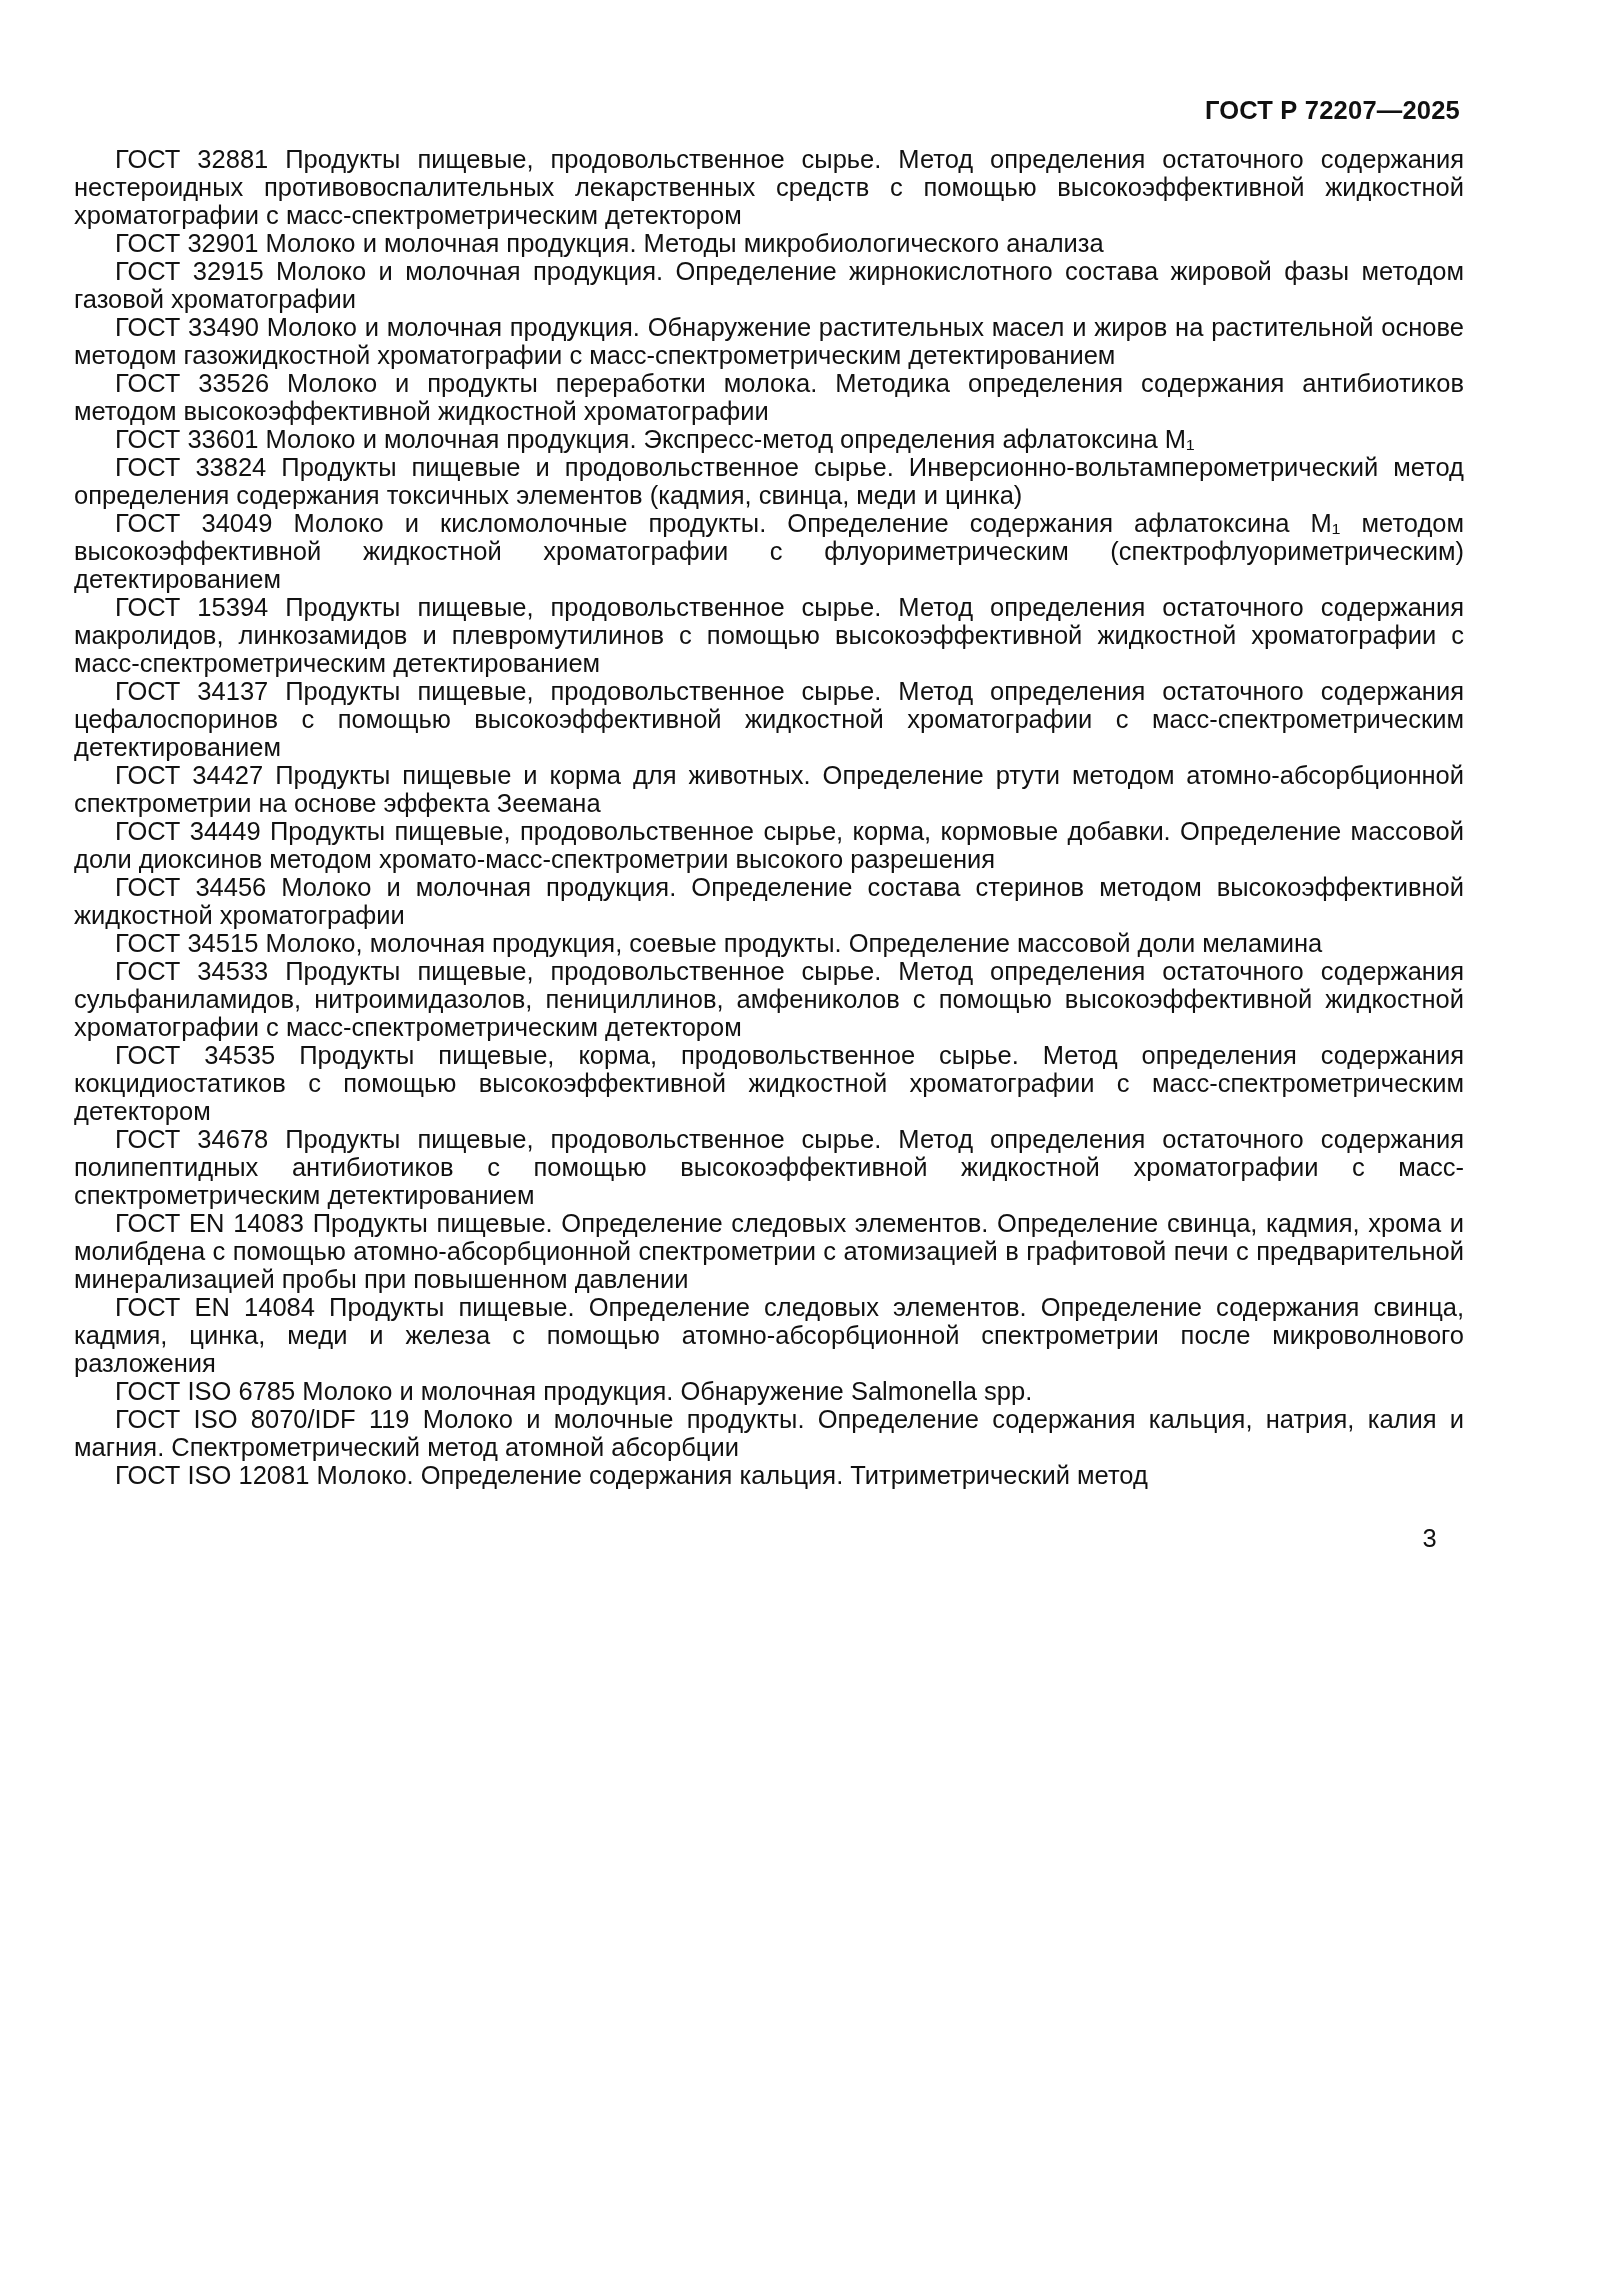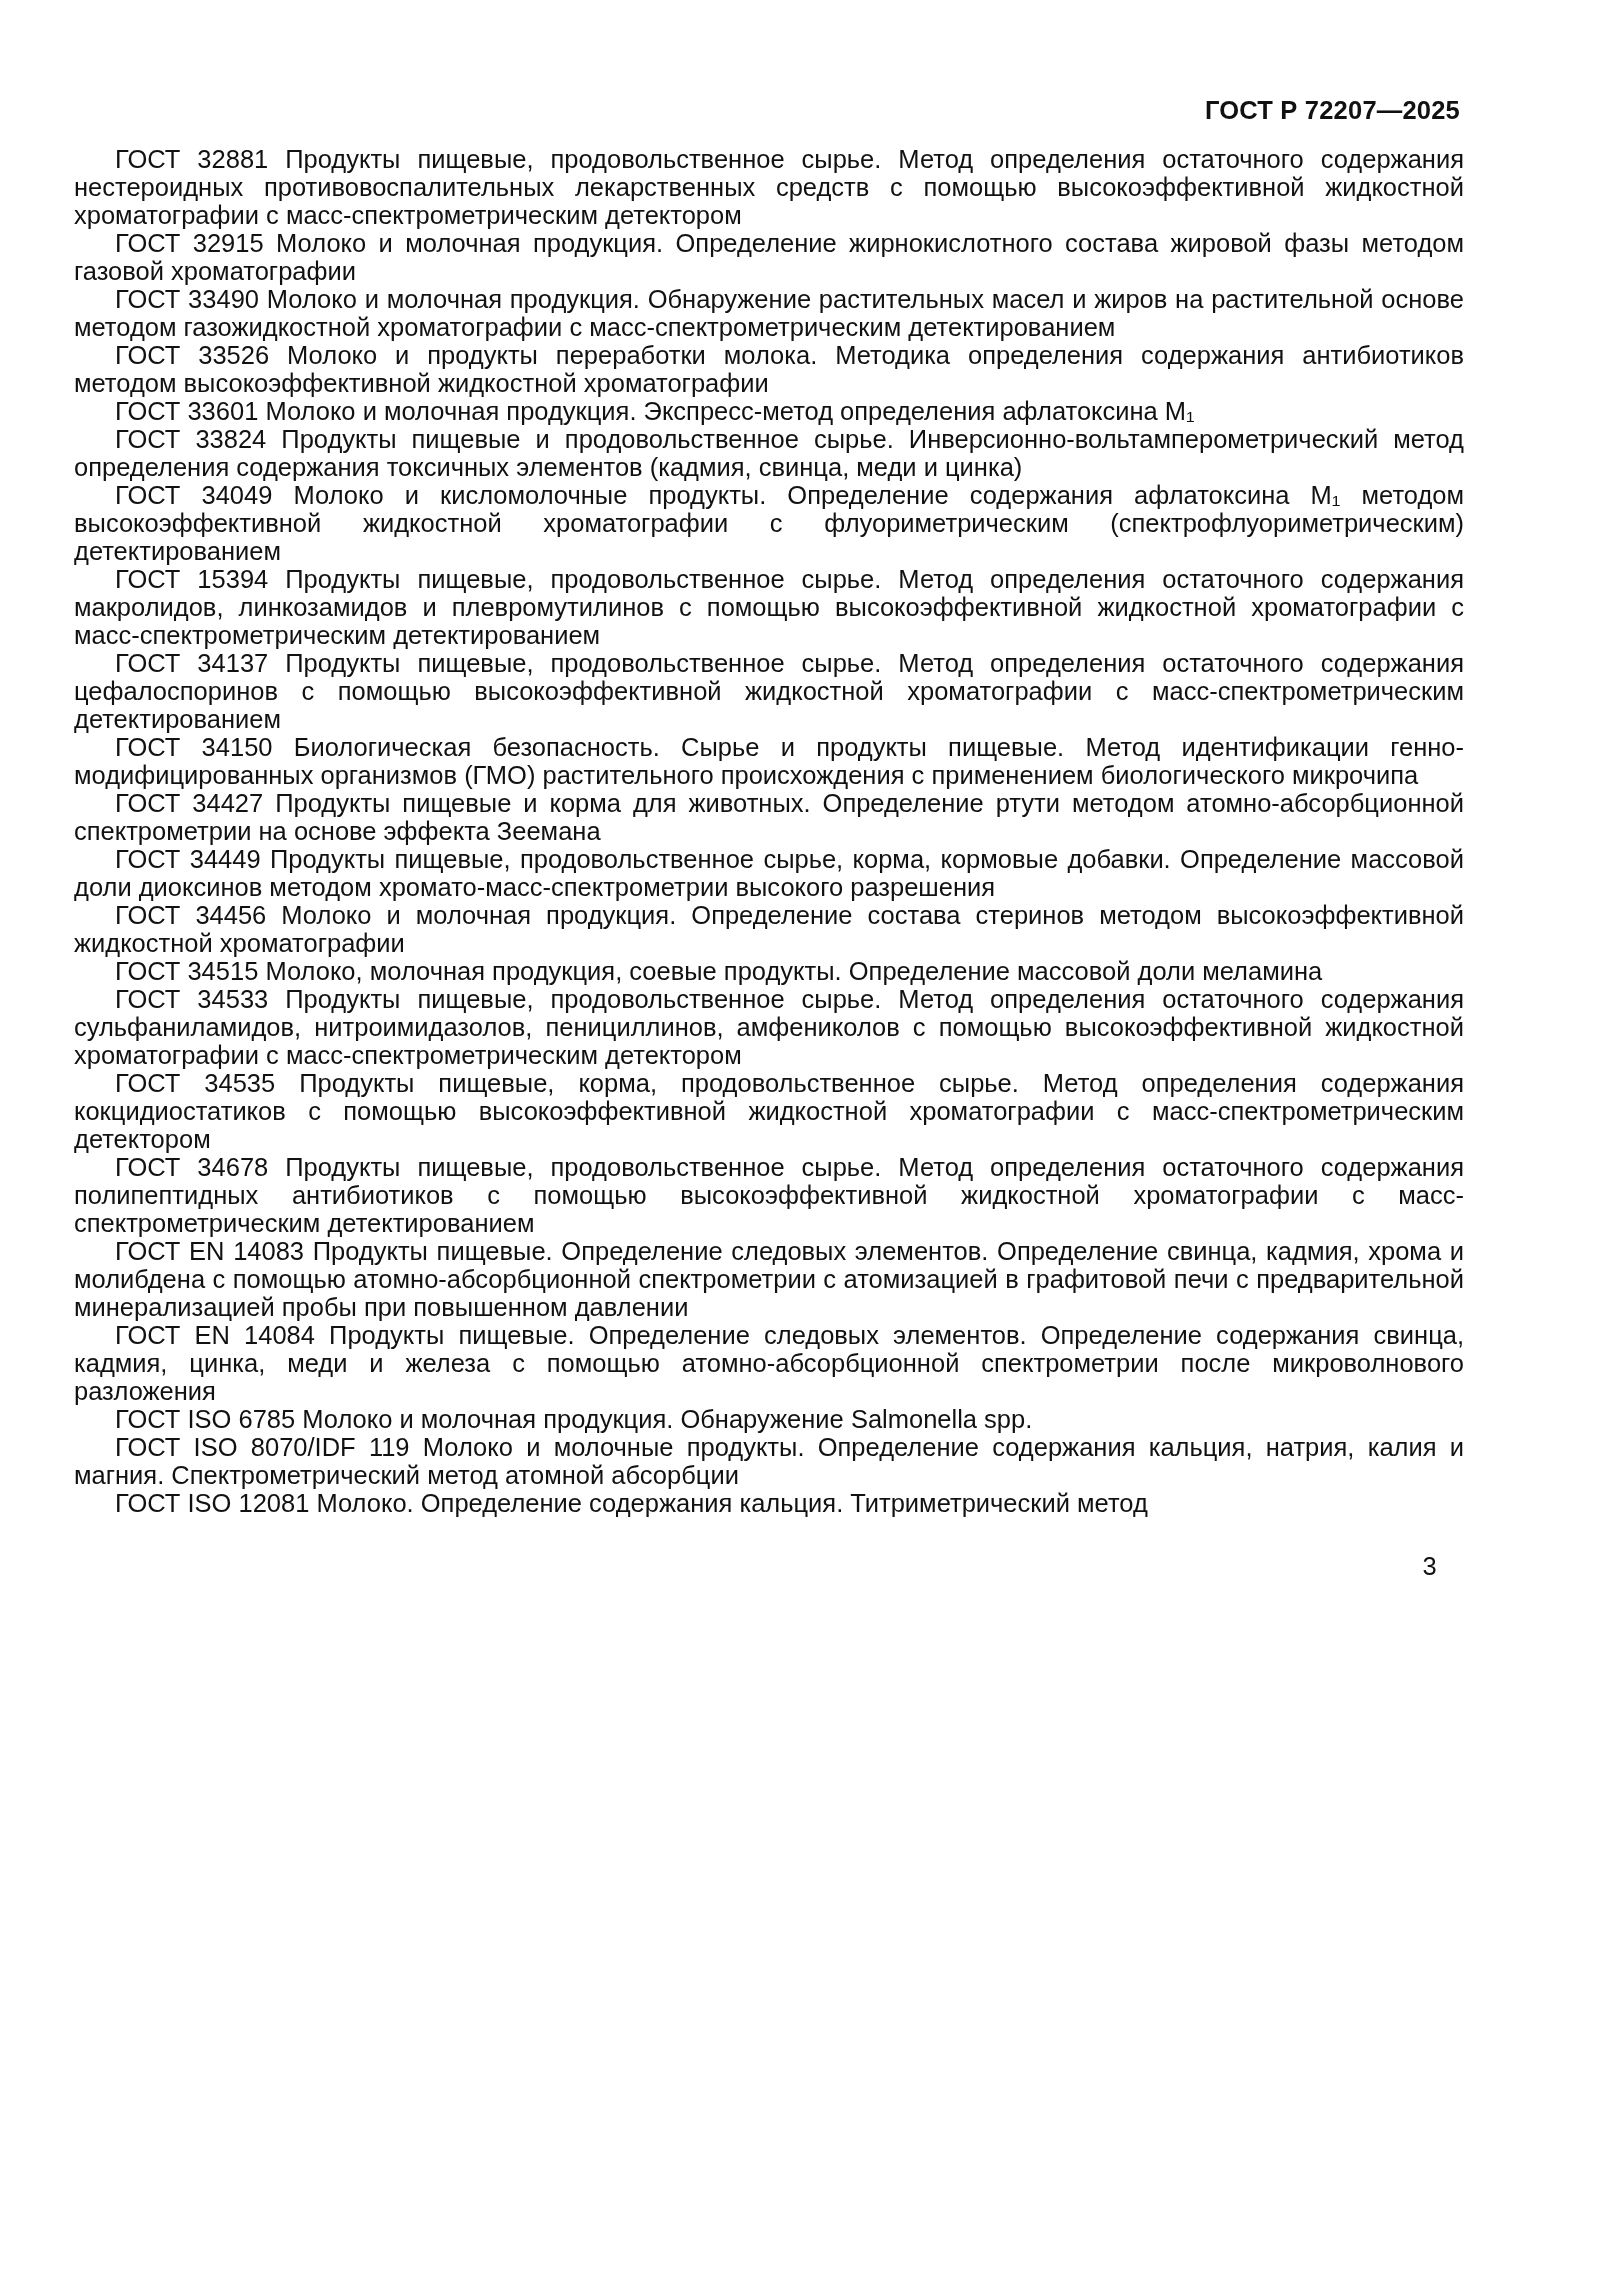--- a/index.html
+++ b/index.html
@@ -49,29 +49,29 @@
 </head>
 <body>
 
 <div class="page">
 
   <div class="doc-header">ГОСТ Р 72207—2025</div>
 
   <div class="content">
     <div>
         <p class="ref">ГОСТ 32881 Продукты пищевые, продовольственное сырье. Метод определения остаточного содержания нестероидных противовоспалительных лекарственных средств с помощью высокоэффективной жидкостной хроматографии с масс-спектрометрическим детектором</p>
+        <p class="ref">ГОСТ 32901 Молоко и молочная продукция. Методы микробиологического анализа</p>
         <p class="ref">ГОСТ 32915 Молоко и молочная продукция. Определение жирнокислотного состава жировой фазы методом газовой хроматографии</p>
         <p class="ref">ГОСТ 33490 Молоко и молочная продукция. Обнаружение растительных масел и жиров на растительной основе методом газожидкостной хроматографии с масс-спектрометрическим детектированием</p>
         <p class="ref">ГОСТ 33526 Молоко и продукты переработки молока. Методика определения содержания антибиотиков методом высокоэффективной жидкостной хроматографии</p>
         <p class="ref">ГОСТ 33601 Молоко и молочная продукция. Экспресс-метод определения афлатоксина М₁</p>
         <p class="ref">ГОСТ 33824 Продукты пищевые и продовольственное сырье. Инверсионно-вольтамперометрический метод определения содержания токсичных элементов (кадмия, свинца, меди и цинка)</p>
         <p class="ref">ГОСТ 34049 Молоко и кисломолочные продукты. Определение содержания афлатоксина М₁ методом высокоэффективной жидкостной хроматографии с флуориметрическим (спектрофлуориметрическим) детектированием</p>
         <p class="ref">ГОСТ 15394 Продукты пищевые, продовольственное сырье. Метод определения остаточного содержания макролидов, линкозамидов и плевромутилинов с помощью высокоэффективной жидкостной хроматографии с масс-спектрометрическим детектированием</p>
         <p class="ref">ГОСТ 34137 Продукты пищевые, продовольственное сырье. Метод определения остаточного содержания цефалоспоринов с помощью высокоэффективной жидкостной хроматографии с масс-спектрометрическим детектированием</p>
-        <p class="ref">ГОСТ 34150 Биологическая безопасность. Сырье и продукты пищевые. Метод идентификации генно-модифицированных организмов (ГМО) растительного происхождения с применением биологического микрочипа</p>
         <p class="ref">ГОСТ 34427 Продукты пищевые и корма для животных. Определение ртути методом атомно-абсорбционной спектрометрии на основе эффекта Зеемана</p>
         <p class="ref">ГОСТ 34449 Продукты пищевые, продовольственное сырье, корма, кормовые добавки. Определение массовой доли диоксинов методом хромато-масс-спектрометрии высокого разрешения</p>
         <p class="ref">ГОСТ 34456 Молоко и молочная продукция. Определение состава стеринов методом высокоэффективной жидкостной хроматографии</p>
         <p class="ref">ГОСТ 34515 Молоко, молочная продукция, соевые продукты. Определение массовой доли меламина</p>
         <p class="ref">ГОСТ 34533 Продукты пищевые, продовольственное сырье. Метод определения остаточного содержания сульфаниламидов, нитроимидазолов, пенициллинов, амфениколов с помощью высокоэффективной жидкостной хроматографии с масс-спектрометрическим детектором</p>
         <p class="ref">ГОСТ 34535 Продукты пищевые, корма, продовольственное сырье. Метод определения содержания кокцидиостатиков с помощью высокоэффективной жидкостной хроматографии с масс-спектрометрическим детектором</p>
         <p class="ref">ГОСТ 34678 Продукты пищевые, продовольственное сырье. Метод определения остаточного содержания полипептидных антибиотиков с помощью высокоэффективной жидкостной хроматографии с масс-спектрометрическим детектированием</p>
         <p class="ref">ГОСТ EN 14083 Продукты пищевые. Определение следовых элементов. Определение свинца, кадмия, хрома и молибдена с помощью атомно-абсорбционной спектрометрии с атомизацией в графитовой печи с предварительной минерализацией пробы при повышенном давлении</p>
         <p class="ref">ГОСТ EN 14084 Продукты пищевые. Определение следовых элементов. Определение содержания свинца, кадмия, цинка, меди и железа с помощью атомно-абсорбционной спектрометрии после микроволнового разложения</p>
         <p class="ref">ГОСТ ISO 6785 Молоко и молочная продукция. Обнаружение Salmonella spp.</p>

